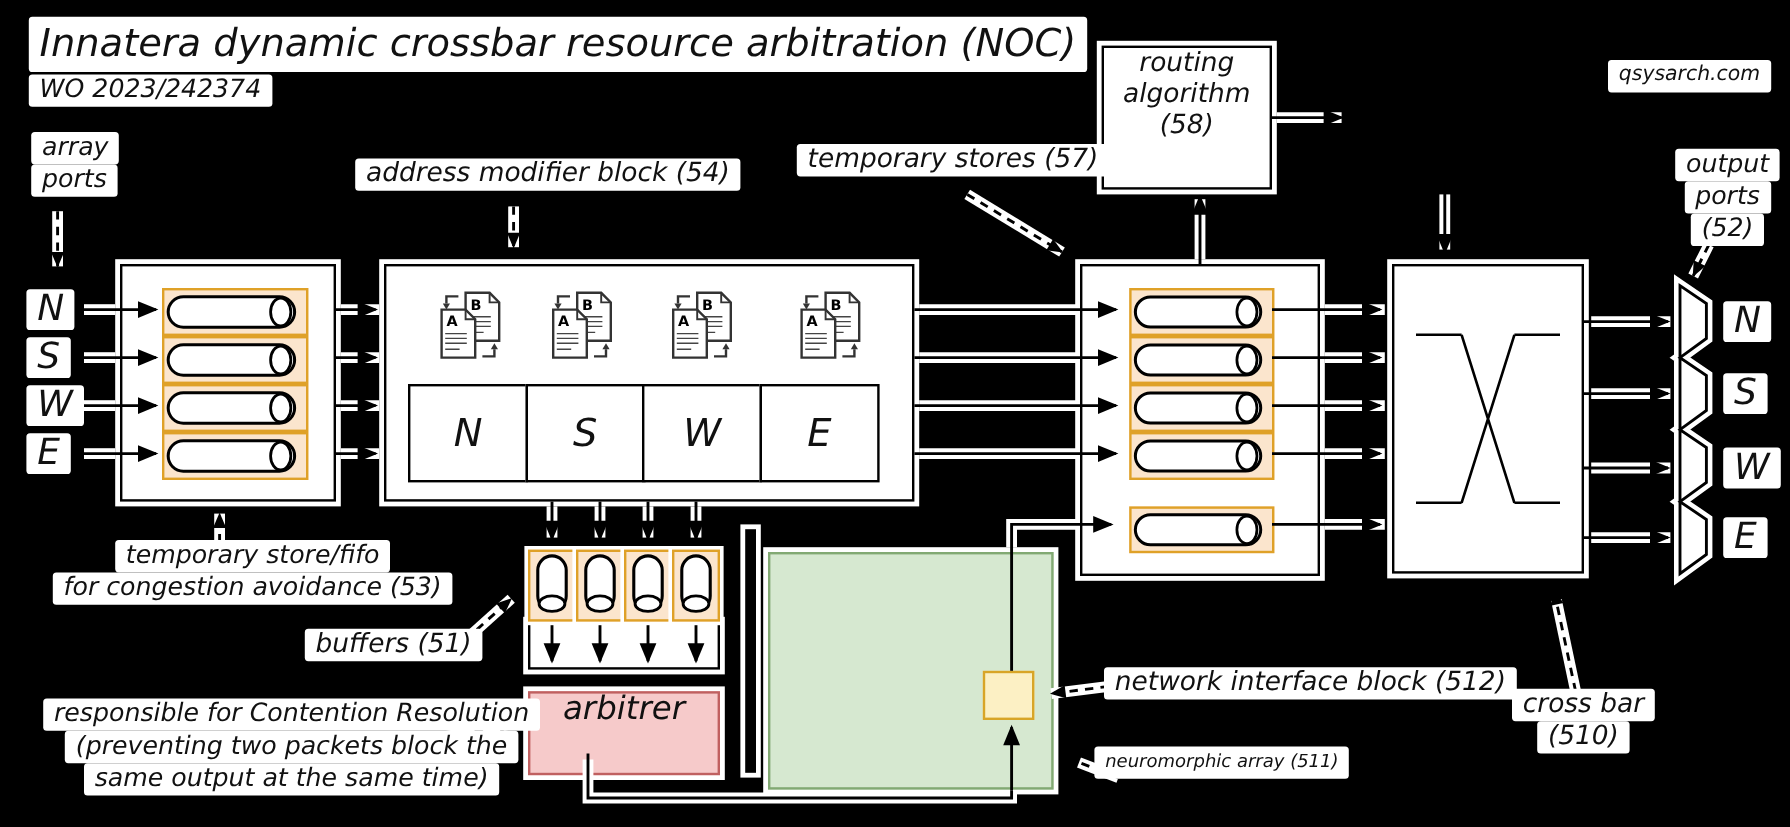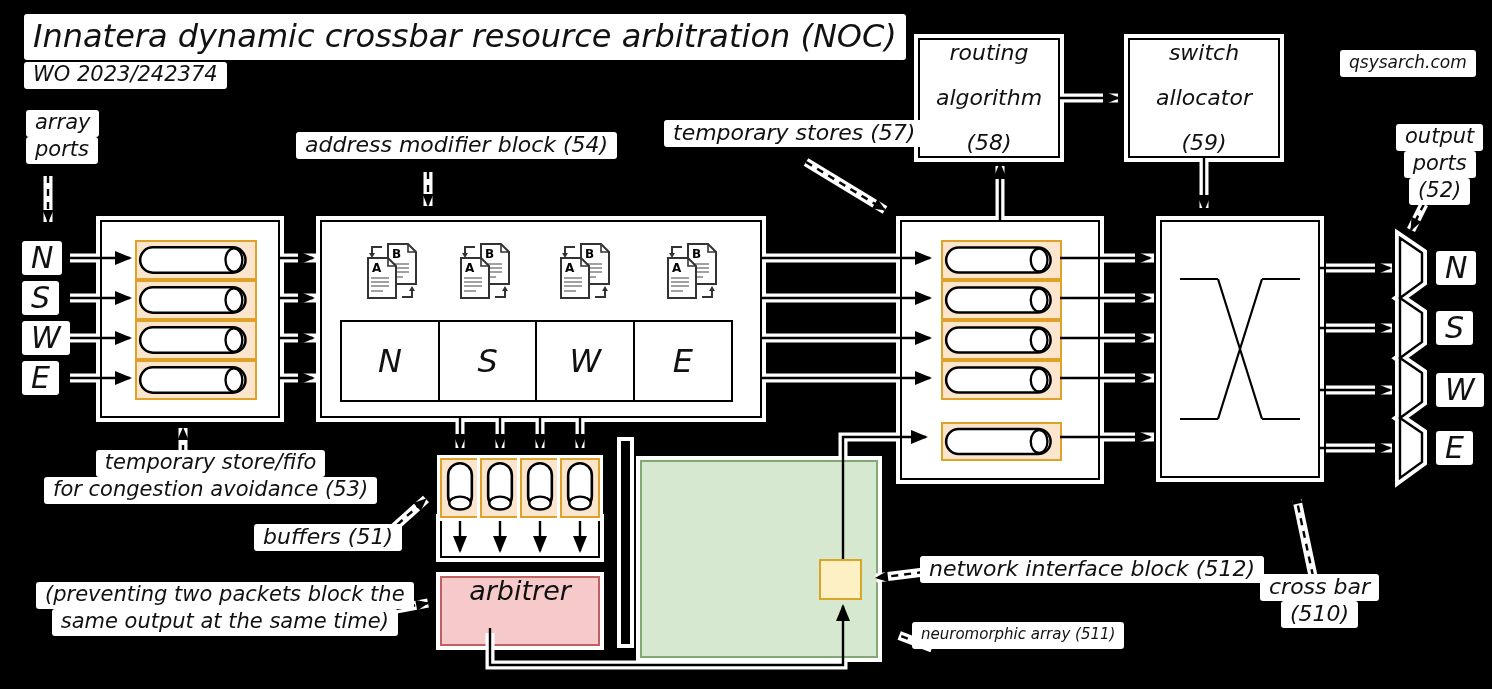--- a/index.html
+++ b/index.html
@@ -7,21 +7,21 @@
           font-family:"DejaVu Sans","Liberation Sans",sans-serif;color:#111;}
   .box{position:absolute;background:#fff;border:2.4px solid #000;box-shadow:0 0 0 4px #fff;z-index:2;box-sizing:border-box;}
   .cell-h{position:absolute;width:122px;height:40px;background:var(--fifo_fill);border:2.6px solid var(--fifo_stroke);box-sizing:border-box;z-index:3;}
   .cell-h svg{width:100%;height:100%;display:block;}
   .cell-v{position:absolute;width:40px;height:60px;background:var(--fifo_fill);border:2.6px solid var(--fifo_stroke);box-sizing:border-box;z-index:3;box-shadow:0 0 0 3px #fff;}
   .cell-v svg{width:100%;height:100%;display:block;}
   .cap{position:absolute;display:flex;flex-direction:column;align-items:center;font-style:italic;z-index:6;}
   .cap span{background:#fff;padding:0 9px 2px;line-height:25px;border-radius:3px;white-space:nowrap;}
   .cap.left{align-items:flex-start;}
   .pl{position:absolute;font-size:30px;font-style:italic;background:#fff;padding:0 9px;line-height:34px;z-index:6;border-radius:3px;}
-  .blk{position:absolute;display:flex;flex-direction:column;align-items:center;justify-content:space-between;
+  .blk{position:absolute;display:flex;flex-direction:column;align-items:center;justify-content:flex-start;
        background:#fff;border:2.4px solid #000;box-shadow:0 0 0 4px #fff;font-style:italic;font-size:22px;line-height:26px;z-index:2;box-sizing:border-box;}
   .amb-row{position:absolute;display:flex;z-index:3;}
   .amb-cell{width:100px;height:82px;border:2.4px solid #000;margin-left:-2.4px;background:#fff;
             display:flex;align-items:center;justify-content:center;font-size:32px;font-style:italic;box-sizing:border-box;}
   .amb-cell:first-child{margin-left:0;}
   .halo{fill:none;stroke:#fff;stroke-width:9;stroke-linecap:butt;}
   .ln{fill:none;stroke:#000;stroke-width:2.4px;}
   .dash{stroke-dasharray:7 6;}
   .icon{position:absolute;z-index:3;}
   #connectors{position:absolute;left:0;top:0;z-index:5;pointer-events:none;}
@@ -183,20 +183,21 @@
       </svg>
   </div>
   <div class="box" style="left:440px;top:518px;width:160px;height:40px;"></div>
   <div class="blk" style="left:440px;top:576px;width:160px;height:70px;background:var(--arbiter_fill);border-color:var(--arbiter_stroke);font-size:27px;">
     <span style="background:transparent;">arbitrer</span>
   </div>
   <div class="cap" style="left:254px;top:524px;font-size:22px;">
     <span>buffers (51)</span>
   </div>
   <div class="cap" style="left:36px;top:582px;font-size:21px;">
+    <span>responsible for Contention Resolution</span>
       <span>(preventing two packets block the</span>
       <span>same output at the same time)</span>
   </div>
 
   <div style="position:absolute;left:617px;top:437px;width:9px;height:203px;background:#000;border:4px solid #fff;z-index:2;"></div>
 
   <div class="box" style="left:640px;top:460px;width:238px;height:198px;background:var(--array_fill);border-color:var(--array_stroke);border-width:2px;"></div>
   <div style="position:absolute;left:819px;top:559px;width:43px;height:41px;background:var(--nib_fill);border:2.6px solid var(--nib_stroke);z-index:4;box-sizing:border-box;"></div>
   <div class="cap" style="left:920px;top:556px;font-size:22px;">
     <span>network interface block (512)</span>
@@ -238,25 +239,20 @@
           <rect x="3" y="3" width="100" height="24" rx="12" fill="#fff" stroke="#000" stroke-width="2.4"></rect>
           <ellipse cx="92" cy="15" rx="8" ry="11" fill="#fff" stroke="#000" stroke-width="2.2"></ellipse>
         </svg>
     </div>
   </div>
 
   <div class="blk" style="left:918px;top:38px;width:142px;height:120px;">
     <span style="background:transparent;">routing</span>
     <span style="background:transparent;">algorithm</span>
     <span style="background:transparent;">(58)</span>
-  </div>
-  <div class="blk" style="left:1128px;top:38px;width:152px;height:120px;">
-    <span style="background:transparent;">switch</span>
-    <span style="background:transparent;">allocator</span>
-    <span style="background:transparent;">(59)</span>
   </div>
 
   <div class="box" style="left:1160px;top:220px;width:160px;height:258px;"></div>
   <svg class="xglyph" style="left:1160px;top:220px;" width="160" height="258" viewBox="0 0 160 258">
     <g fill="none" stroke="#000" stroke-width="2.2">
       <path d="M20,59 H58 M102,59 H140 M20,199 H58 M102,199 H140 M58,59 L102,199 M102,59 L58,199"></path>
     </g>
   </svg>
   <div class="cap" style="left:1260px;top:574px;font-size:22px;">
     <span>cross bar</span>

